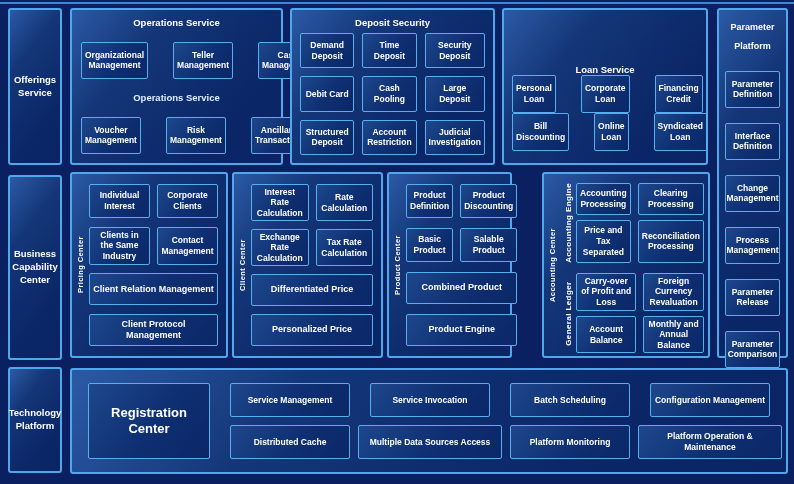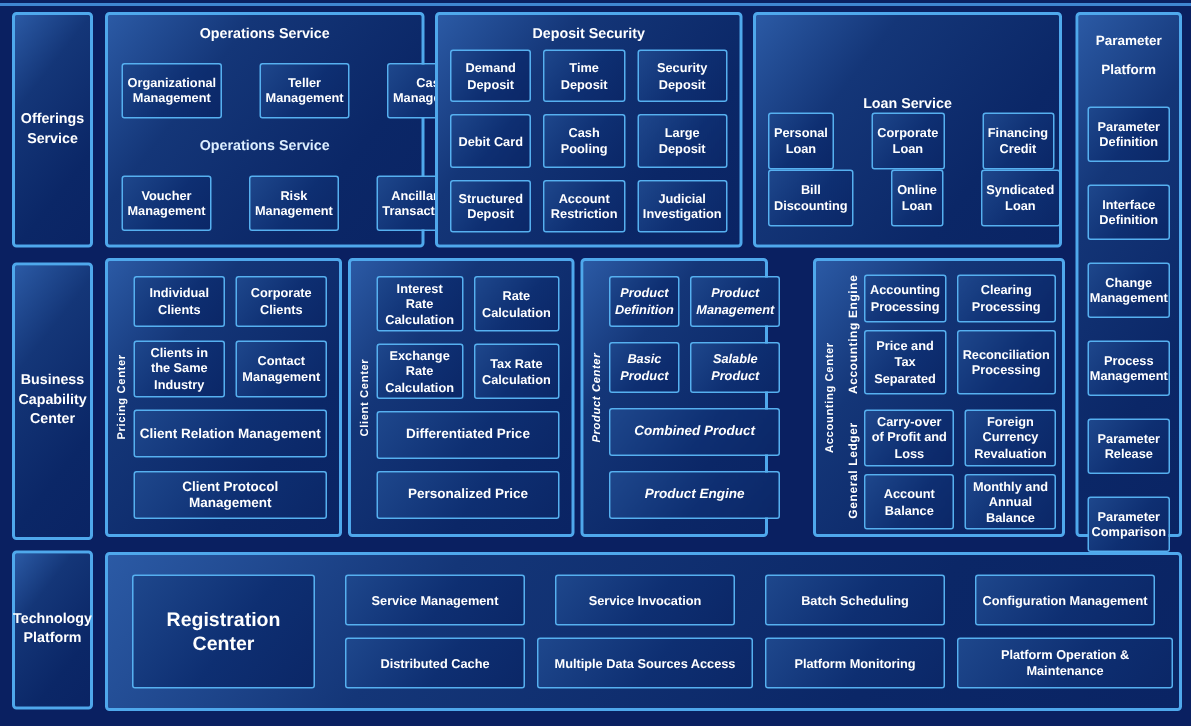--- a/index.html
+++ b/index.html
@@ -143,46 +143,46 @@
     <div class="box">Interface Definition</div>
     <div class="box">Change Management</div>
     <div class="box">Process Management</div>
     <div class="box">Parameter Release</div>
     <div class="box">Parameter Comparison</div>
   </div>
 
   <div class="section cap" style="left:70px;width:158px;">
     <div class="vlabel">Pricing Center</div>
     <div class="cap-body">
-      <div class="box">Individual Clients</div>
+      <div class="box">Individual Interest</div>
       <div class="box">Corporate Clients</div>
       <div class="box">Clients in the Same Industry</div>
       <div class="box">Contact Management</div>
       <div class="box wide">Client Relation Management</div>
       <div class="box wide">Client Protocol Management</div>
     </div>
   </div>
 
   <div class="section cap" style="left:232px;width:151px;">
     <div class="vlabel">Client Center</div>
     <div class="cap-body">
       <div class="box">Interest Rate Calculation</div>
       <div class="box">Rate Calculation</div>
       <div class="box">Exchange Rate Calculation</div>
       <div class="box">Tax Rate Calculation</div>
       <div class="box wide">Differentiated Price</div>
       <div class="box wide">Personalized Price</div>
     </div>
   </div>
 
-  <div class="section cap" style="left:387px;width:125px;font-style:italic;">
+  <div class="section cap" style="left:387px;width:125px;">
     <div class="vlabel">Product Center</div>
     <div class="cap-body">
       <div class="box">Product Definition</div>
-      <div class="box">Product Management</div>
+      <div class="box">Product Discounting</div>
       <div class="box">Basic Product</div>
       <div class="box">Salable Product</div>
       <div class="box wide">Combined Product</div>
       <div class="box wide">Product Engine</div>
     </div>
   </div>
 
   <div class="section acct">
     <div class="vlabel">Accounting Center</div>
     <div class="acct-inner">

